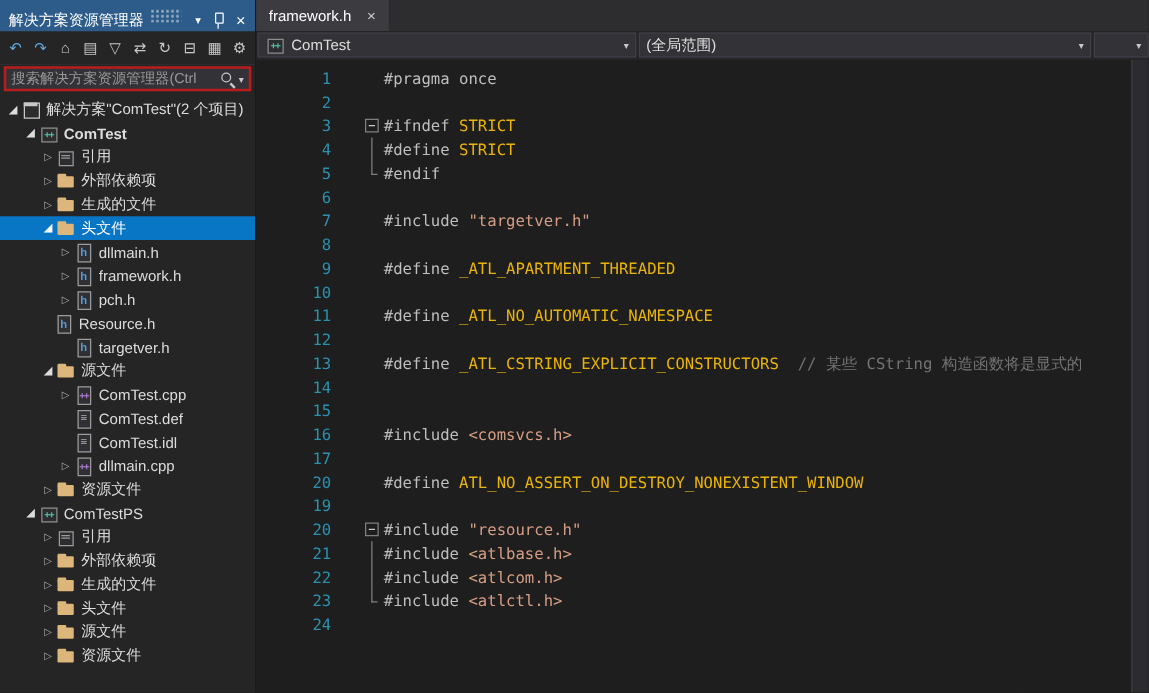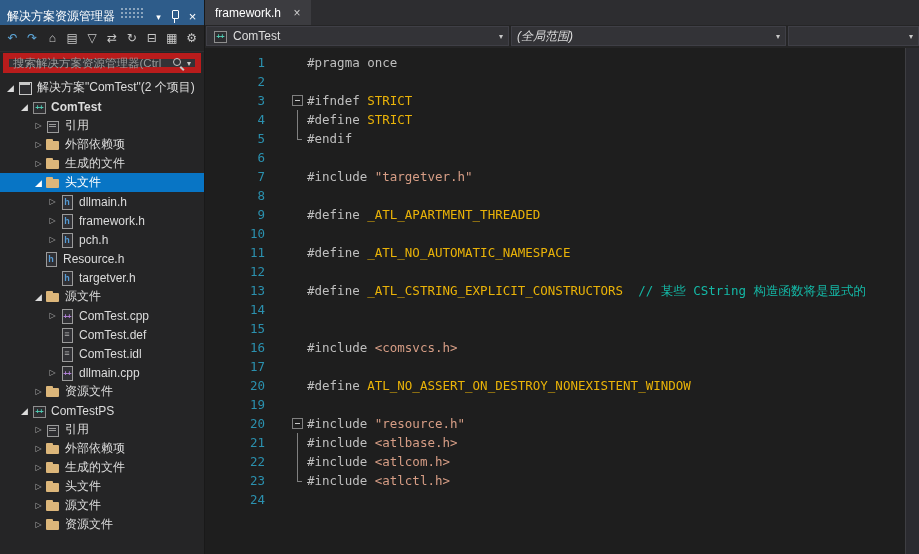--- a/index.html
+++ b/index.html
@@ -17,21 +17,21 @@
   .tb-close { font-size:13px; }
   .pin { position:relative; }
   .pin::before { content:""; position:absolute; left:5px; top:2px; width:5px; height:7px; border:1px solid #FFF; border-radius:1px; }
   .pin::after { content:""; position:absolute; left:7px; top:11px; width:1px; height:4px; background:#FFF; }
 
   .se-toolbar { height:27px; display:flex; align-items:center; padding:0 3px; gap:1px; border-bottom:1px solid #2D2D30; flex:none; }
   .tbtn { width:19px; height:19px; display:flex; align-items:center; justify-content:center; color:#C8C8C8; font-size:12px; }
   .tbtn:nth-child(1), .tbtn:nth-child(2) { color:#5FA9DC; }
 
   .se-search { height:24px; padding:1px 3px 3px; flex:none; }
-  .search-wrap { height:20px; background:#333337; border:6px solid #b91c1c; display:flex; align-items:center; }
+  .search-wrap { height:20px; background:#333337; border:2px solid #b91c1c; display:flex; align-items:center; }
   .search-wrap input { flex:1; min-width:0; background:transparent; border:none; outline:none; color:#CCCCCC; font-size:11.5px; padding-left:4px; font-family:inherit; }
   .search-wrap input::placeholder { color:#989898; }
   .mag { width:13px; height:13px; position:relative; flex:none; }
   .mag::before { content:""; position:absolute; left:1px; top:1px; width:6px; height:6px; border:1.4px solid #C8C8C8; border-radius:50%; }
   .mag::after { content:""; position:absolute; left:9px; top:9px; width:5px; height:1.6px; background:#C8C8C8; transform:rotate(45deg); transform-origin:0 0; }
   .chev-small { color:#C8C8C8; font-size:8px; padding:0 4px 0 2px; }
 
   .se-tree { flex:1; overflow:hidden; padding-top:2px; font-size:12px; color:#DCDCDC; }
   .tree-row { height:19px; display:flex; align-items:center; white-space:nowrap; }
   .tree-row.selected { background:#0875C5; color:#FFFFFF; }
@@ -58,39 +58,39 @@
   
   .right { flex:1; min-width:0; display:flex; flex-direction:column; }
   .tabstrip { height:25px; background:#2D2D30; display:flex; flex:none; }
   .tab { background:#3C3C40; color:#FFFFFF; font-size:12px; display:flex; align-items:center; padding:0 7px 0 10px; gap:9px; }
   .tab-close { color:#CFCFCF; font-size:12px; width:14px; text-align:center; }
 
   .navbar { height:23px; background:#252526; display:flex; gap:2px; padding:1px 0 2px 1px; flex:none; }
   .combo { background:#333337; border:1px solid #3F3F46; display:flex; align-items:center; font-size:12px; color:#DEDEDE; padding:0 5px; }
   .combo .cchev { margin-left:auto; color:#C8C8C8; font-size:8px; padding-left:8px; }
   .combo-1 { width:303px; }
-  .combo-2 { width:275px;font-style:italic; }
+  .combo-2 { width:362px; }
   .combo-3 { flex:1; }
   .combo .icon { margin-right:5px; }
 
   .editor-area { flex:1; display:flex; background:#1E1E1E; min-height:0; }
   .code-pane { flex:1; min-width:0; overflow:hidden; padding-top:5px;
                font-family:"DejaVu Sans Mono","Liberation Mono",monospace; font-size:12.5px; line-height:19px; }
   .code-line { display:flex; height:19px; }
   .ln { width:60px; text-align:right; color:#2B91AF; flex:none; }
   .fold { width:16px; margin-left:26px; position:relative; flex:none; }
   .f-b::before { content:""; position:absolute; left:1px; top:4px; width:9px; height:9px; border:1px solid #808080; background:#1E1E1E; }
   .f-b::after  { content:""; position:absolute; left:4px; top:9px; width:5px; height:1px; background:#C8C8C8; }
   .f-l::before { content:""; position:absolute; left:6px; top:0; bottom:0; width:1px; background:#808080; }
   .f-e::before { content:""; position:absolute; left:6px; top:0; width:4px; height:10px; border-left:1px solid #808080; border-bottom:1px solid #808080; }
   .codetxt { white-space:pre; }
   .tok-pp  { color:#BFBFBF; }
   .tok-mac { color:#eab308; }
   .tok-str { color:#D69D85; }
-  .tok-com { color:#14b8a6; }
+  .tok-com { color:#737373; }
   .vscroll { width:14px; flex:none; background:#2B2B30; border-left:1px solid #3E3E42; }
 </style>
 </head>
 <body>
 
 <div class="app">
 
   <div class="left">
     <div class="se-titlebar">
       <span class="se-title">解决方案资源管理器</span>

